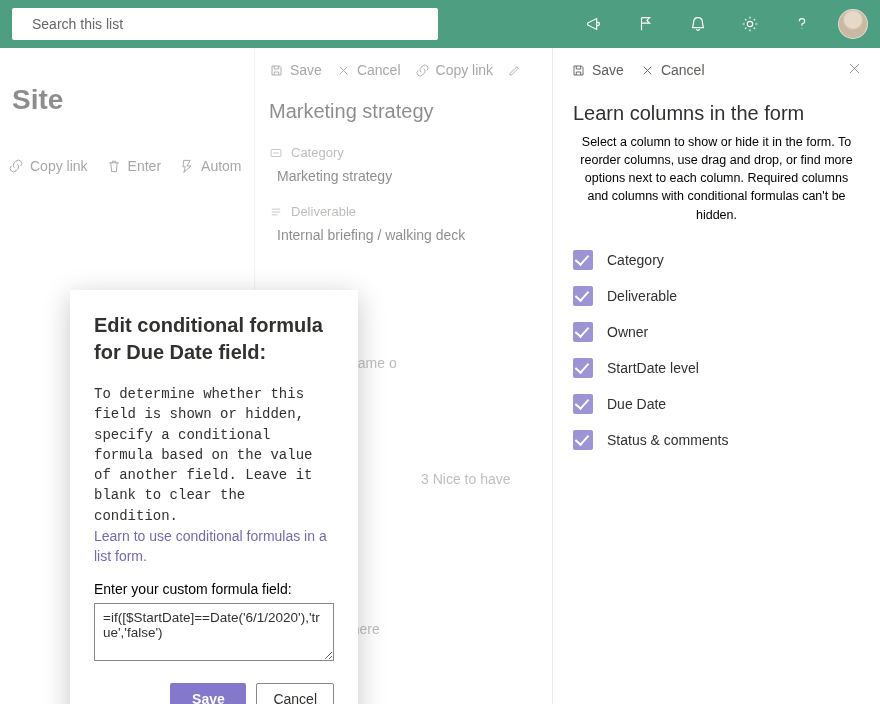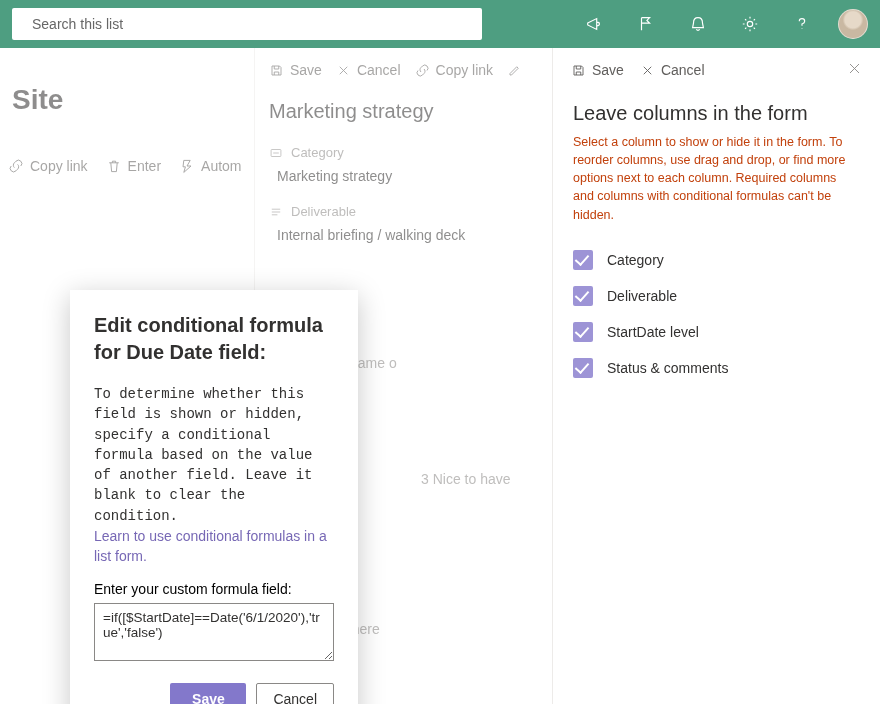--- a/index.html
+++ b/index.html
@@ -4,21 +4,21 @@
 <style>
   * { box-sizing: border-box; margin: 0; padding: 0; font-family: "Segoe UI", -apple-system, sans-serif; }
   body { width: 880px; height: 704px; overflow: hidden; background: #fff; position: relative; }
 
   
   .header {
     height: 48px; background: #4e9e81; display: flex; align-items: center;
     padding: 0 12px; gap: 8px;
   }
   .search-wrap {
-    background: #fff; height: 32px; width: 470px; border-radius: 2px;
+    background: #fff; height: 32px; width: 426px; border-radius: 2px;
     display: flex; align-items: center; padding: 6px 10px; gap: 10px;
   }
   .search-wrap input {
     border: none; outline: none; flex: 1; font-size: 14px; color: #333;
   }
   .search-wrap input::placeholder { color: #666; }
   .hdr-spacer { flex: 1; }
   .hdr-icon {
     width: 44px; height: 48px; display: flex; align-items: center; justify-content: center;
     color: #fff; cursor: pointer;
@@ -76,21 +76,21 @@
   .right-toolbar {
     display: flex; align-items: center; height: 44px; padding: 0 18px; gap: 16px;
     color: #605e5c; font-size: 14px;
   }
   .right-toolbar .tbtn { display: flex; align-items: center; gap: 6px; cursor: pointer; }
   .right-toolbar svg { width: 15px; height: 15px; fill: none; stroke: #605e5c; stroke-width: 1.2; }
   .right-toolbar .spacer { flex: 1; }
   .close-x { cursor: pointer; }
   .close-x svg { stroke-width: 1.2; }
   .right-title { font-size: 20px; color: #323130; padding: 10px 20px 8px; }
-  .right-desc { font-size: 12.5px; color: #c2410c; line-height: 1.45; padding: 0 20px 14px; }
+  .right-desc { font-size: 12.5px; color: #000000; line-height: 1.45; padding: 0 20px 14px; text-align: center; }
   .col-list { padding: 4px 20px; }
   .col-item { display: flex; align-items: center; gap: 14px; padding: 8px 0; }
   .chk {
     width: 20px; height: 20px; background: #9d94d6; border-radius: 2px; position: relative;
     cursor: pointer;
   }
   .chk::after {
     content: ""; display: block; position: absolute; left: 5px; top: 2px;
     width: 6px; height: 11px; border: solid #fff; border-width: 0 2px 2px 0;
     transform: rotate(42deg);
@@ -273,34 +273,42 @@
         </svg>
       <span>Cancel</span>
     </div>
     <div class="spacer"></div>
     <div class="close-x">
       <svg width="15" height="15" viewBox="0 0 20 20" style="stroke:#8a8886;fill:none">
           <path d="M4 4l12 12M16 4L4 16"></path>
         </svg>
     </div>
   </div>
-  <div class="right-title">Leave columns in the form</div>
+  <div class="right-title">Learn columns in the form</div>
   <div class="right-desc">Select a column to show or hide it in the form. To reorder columns, use drag and drop, or find more options next to each column. Required columns and columns with conditional formulas can't be hidden.</div>
   <div class="col-list" id="col-list">
       <div class="col-item">
         <div class="chk"></div>
         <div class="col-label">Category</div>
       </div>
       <div class="col-item">
         <div class="chk"></div>
         <div class="col-label">Deliverable</div>
       </div>
       <div class="col-item">
         <div class="chk"></div>
+        <div class="col-label">Owner</div>
+      </div>
+      <div class="col-item">
+        <div class="chk"></div>
         <div class="col-label">StartDate level</div>
+      </div>
+      <div class="col-item">
+        <div class="chk"></div>
+        <div class="col-label">Due Date</div>
       </div>
       <div class="col-item">
         <div class="chk"></div>
         <div class="col-label">Status &amp; comments</div>
       </div>
     </div>
 </div>
 
 <div class="dim-overlay"></div>
 

